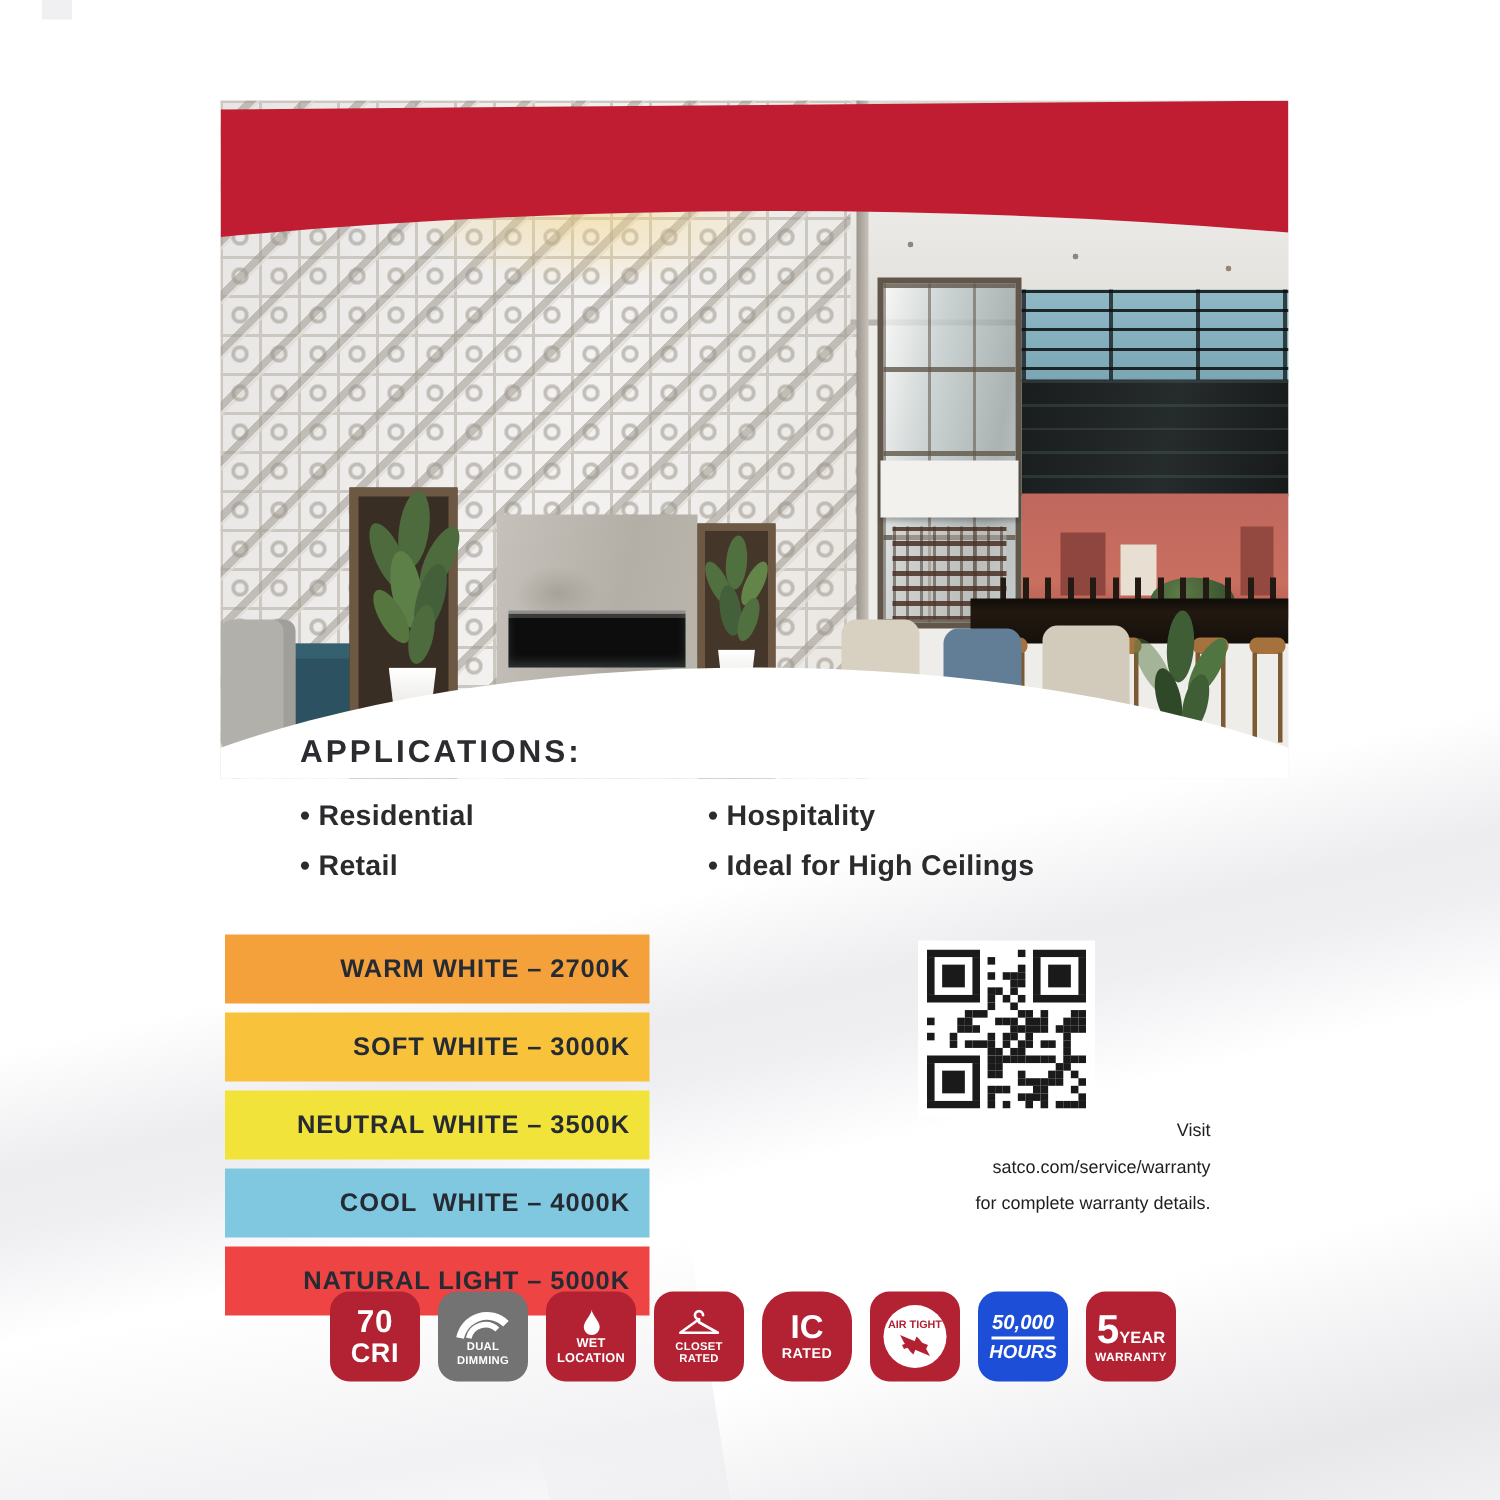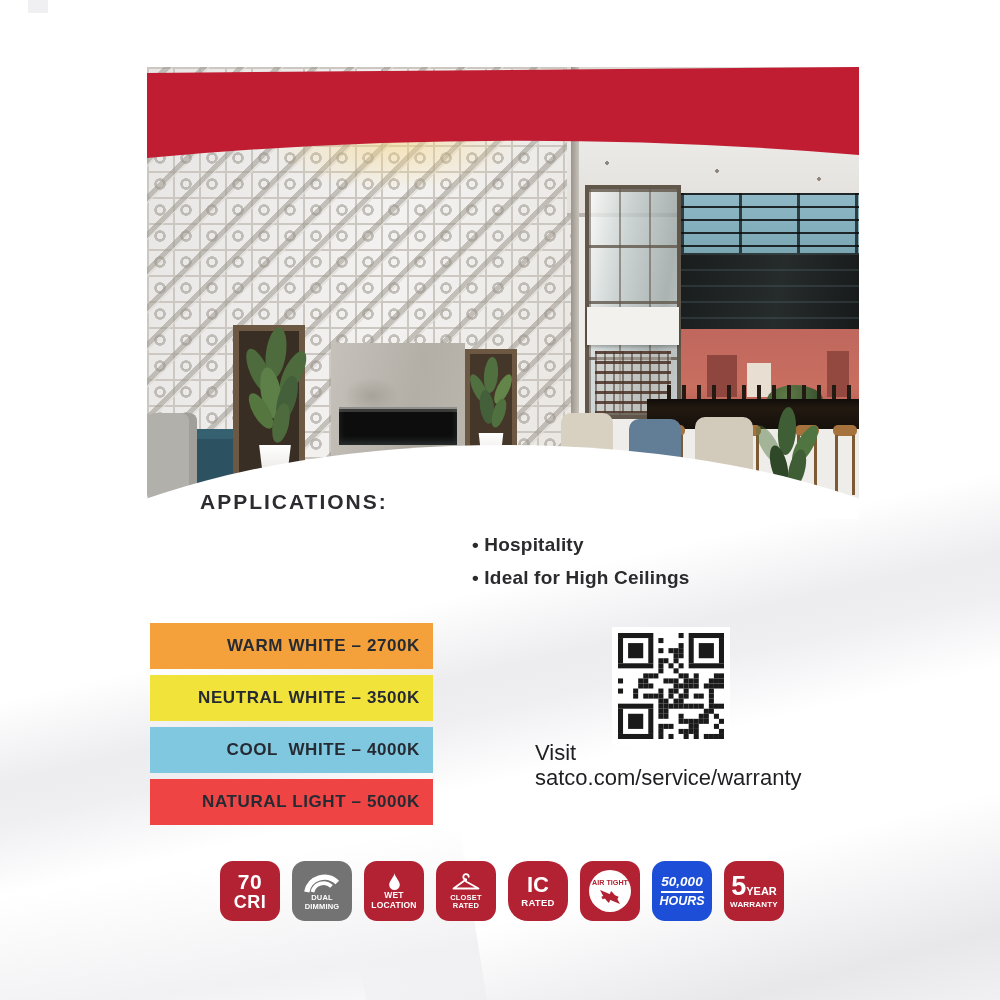--- a/index.html
+++ b/index.html
@@ -103,21 +103,21 @@
   .bullet-item::before{content:"• ";}
 
   
   .bars{left:150px;top:623px;width:283px;}
   .bar{width:283px;height:46px;margin-bottom:6px;display:flex;align-items:center;justify-content:flex-end;
        padding-right:13px;box-sizing:border-box;font-size:17px;font-weight:bold;letter-spacing:.6px;
        color:#262b33;white-space:pre;}
 
   
   .qr-box{left:612px;top:627px;width:118px;height:118px;background:#fff;display:flex;align-items:center;justify-content:center;}
-  .qr-caption{left:535px;top:741px;width:272px;text-align:left;font-size:22px;line-height:24.5px;color:#1f1f22;}
+  .qr-caption{left:535px;top:741px;width:272px;text-align:right;font-size:12px;line-height:24.5px;color:#1f1f22;}
 
   
   .badges{left:220px;top:861px;display:flex;gap:12px;}
   .badge{width:60px;height:60px;border-radius:13px;color:#fff;display:flex;flex-direction:column;
          align-items:center;justify-content:center;text-align:center;line-height:1;flex:0 0 auto;}
   .b-num{font-size:21px;font-weight:bold;letter-spacing:.5px;}
   .b-num2{font-size:18px;font-weight:bold;letter-spacing:.5px;margin-top:1px;}
   .b-ic{font-size:22px;font-weight:bold;}
   .b-sub{font-size:9.5px;font-weight:bold;margin-top:2px;letter-spacing:.3px;}
   .b-tiny{font-size:7.5px;font-weight:bold;margin-top:1px;letter-spacing:.2px;}
@@ -238,27 +238,32 @@
 
     <svg class="abs red-band" viewBox="0 0 712 98" preserveAspectRatio="none">
       <path d="M0 6 L712 0 L712 88 Q356 58 0 91 Z" fill="#c11d32"></path>
     </svg>
 
     <div class="abs white-curve"></div>
   </div>
 
   <div class="abs apps-heading">APPLICATIONS:</div>
 
+  <div class="abs bullet-col col-left">
+    <div class="bullet-item">Residential</div>
+    <div class="bullet-item">Retail</div>
+  </div>
   <div class="abs bullet-col col-right">
     <div class="bullet-item">Hospitality</div>
     <div class="bullet-item">Ideal for High Ceilings</div>
   </div>
 
   <div class="abs bars">
     <div class="bar" style="background: rgb(244, 161, 59);">WARM WHITE – 2700K</div>
+    <div class="bar" style="background: rgb(248, 194, 58);">SOFT WHITE – 3000K</div>
     <div class="bar" style="background: rgb(242, 227, 59);">NEUTRAL WHITE – 3500K</div>
     <div class="bar" style="background: rgb(127, 200, 224);">COOL  WHITE – 4000K</div>
     <div class="bar" style="background: #ef4444;">NATURAL LIGHT – 5000K</div>
   </div>
 
   <div class="abs qr-box">
     <svg id="qr-code" width="106" height="106" viewBox="0 0 105 105">
         <rect x="60" y="0" width="5" height="5" fill="#1a1a1a"></rect>
         <rect x="40" y="5" width="5" height="5" fill="#1a1a1a"></rect>
         <rect x="60" y="10" width="5" height="5" fill="#1a1a1a"></rect>
@@ -393,20 +398,21 @@
         <rect x="0" y="70" width="35" height="5" fill="#1a1a1a"></rect>
         <rect x="0" y="100" width="35" height="5" fill="#1a1a1a"></rect>
         <rect x="0" y="75" width="5" height="25" fill="#1a1a1a"></rect>
         <rect x="30" y="75" width="5" height="25" fill="#1a1a1a"></rect>
         <rect x="10" y="80" width="15" height="15" fill="#1a1a1a"></rect>
       </svg>
   </div>
   <div class="abs qr-caption">
     <div>Visit</div>
     <div>satco.com/service/warranty</div>
+    <div>for complete warranty details.</div>
   </div>
 
   <div class="abs badges">
 
     <div class="badge" style="background: rgb(178, 34, 51);">
       <div class="b-num">70</div>
       <div class="b-num2">CRI</div>
     </div>
 
     <div class="badge" style="background: #737373;">

